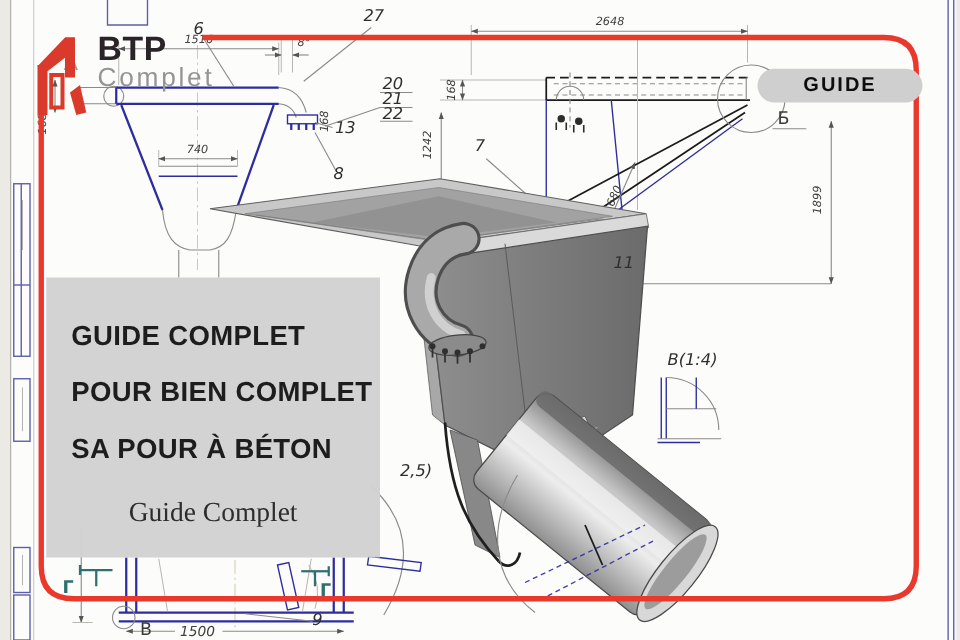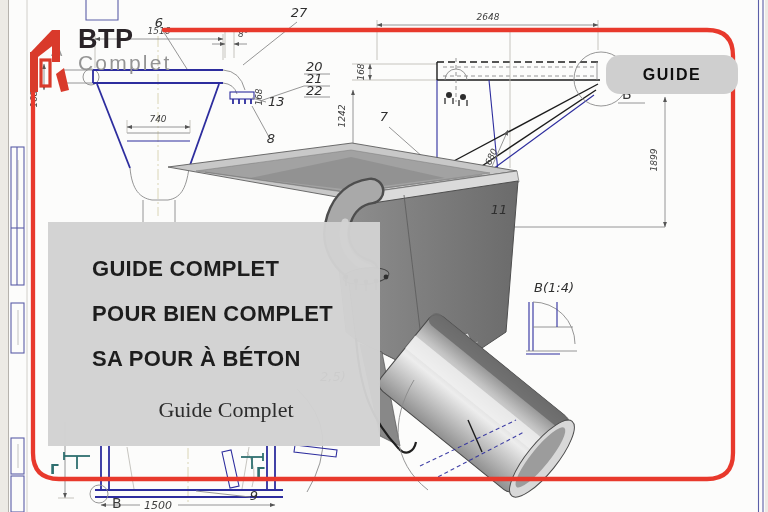--- a/index.html
+++ b/index.html
@@ -21,30 +21,30 @@
 
   text.dim{font:italic 9px "DejaVu Sans",sans-serif;fill:var(--dim-text)}
   text.dimb{font:italic 11px "DejaVu Sans",sans-serif;fill:var(--dim-text)}
   text.call{font:italic 13px "DejaVu Sans",sans-serif;fill:#2f2f2f}
   text.lab{font:14px "DejaVu Sans",sans-serif;fill:#3a3a3a}
   text.labteal{font:bold 14px "DejaVu Sans",sans-serif;fill:var(--teal-mark)}
 
   .redb{stroke:var(--accent-red);stroke-width:4.3;fill:none;stroke-linecap:round}
 
   
-  .panel{position:absolute;left:48px;top:222px;width:308px;height:224px;
-         background:rgba(210,210,210,.97);padding-left:24px;}
+  .panel{position:absolute;left:37px;top:222px;width:267px;height:224px;
+         background:rgba(210,210,210,.97);}
   .titles{margin:24px 0 0 20px;}
   .t-line{font-weight:bold;font-size:22px;line-height:45px;letter-spacing:.3px;
           color:var(--title-black);white-space:nowrap;}
   .subtitle{font-family:"Liberation Serif",serif;font-size:22px;color:#2d2d2d;
             text-align:center;margin-top:16px;}
 
   
-  .pill{position:absolute;left:606px;top:55px;width:132px;height:39px;border-radius:14px;
+  .pill{position:absolute;left:606px;top:55px;width:132px;height:27px;border-radius:14px;
         background:var(--badge-gray);display:flex;align-items:center;justify-content:center;
         font-weight:bold;font-size:16px;letter-spacing:1.6px;color:#0e0e0e;}
 
   
   .logo{position:absolute;left:27px;top:26px;display:flex;gap:7px;align-items:flex-start;}
   .logo-texts{display:flex;flex-direction:column;}
   .logo-primary{font-weight:bold;font-size:27px;line-height:26px;letter-spacing:.5px;
                 color:var(--logo-dark);}
   .logo-secondary{font-size:21px;line-height:22px;letter-spacing:2.2px;color:var(--logo-gray);}
 </style>

